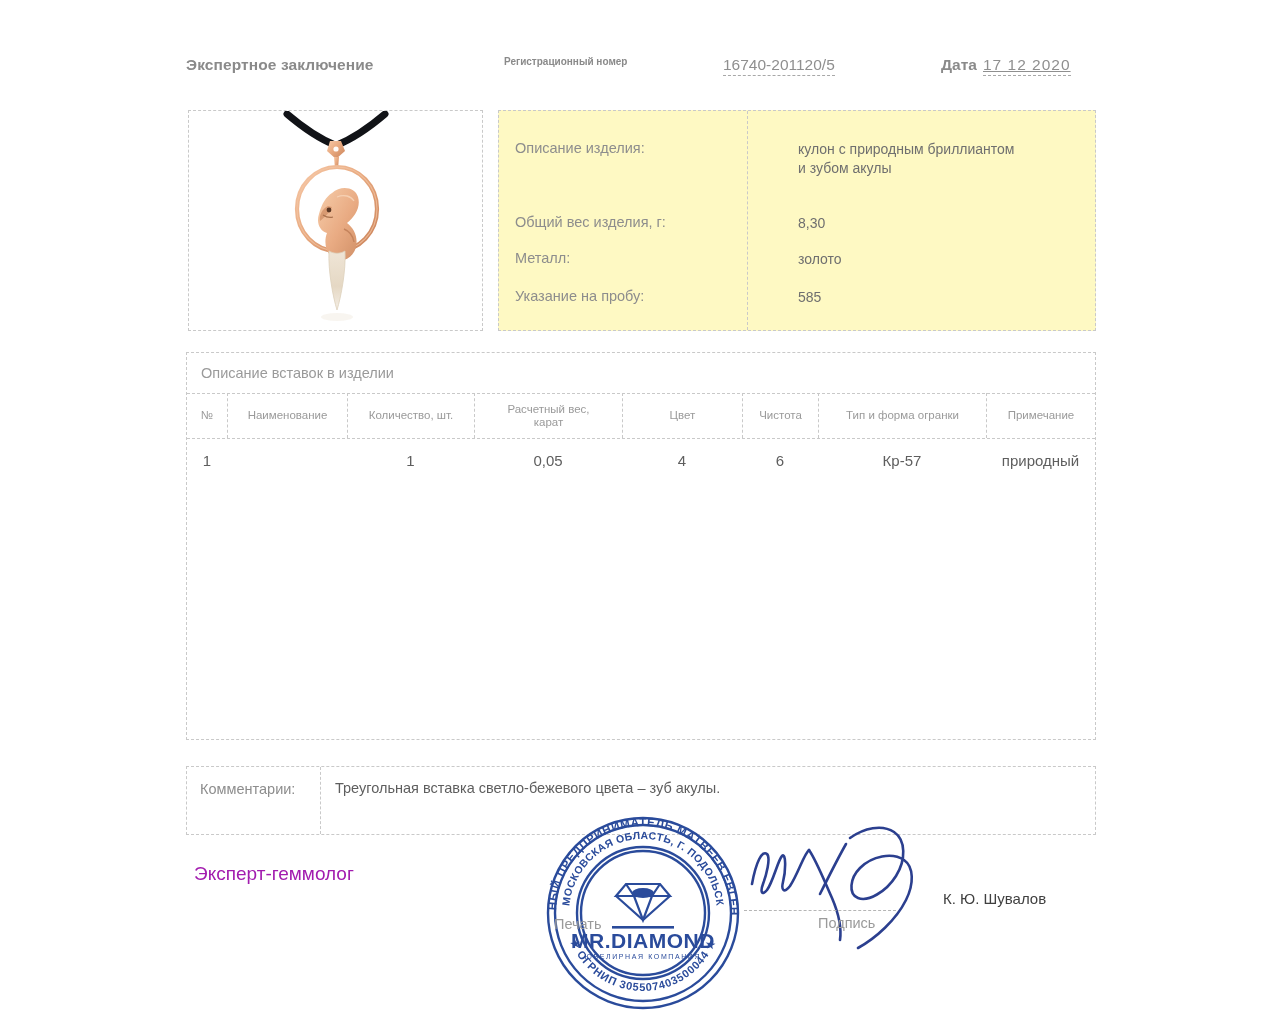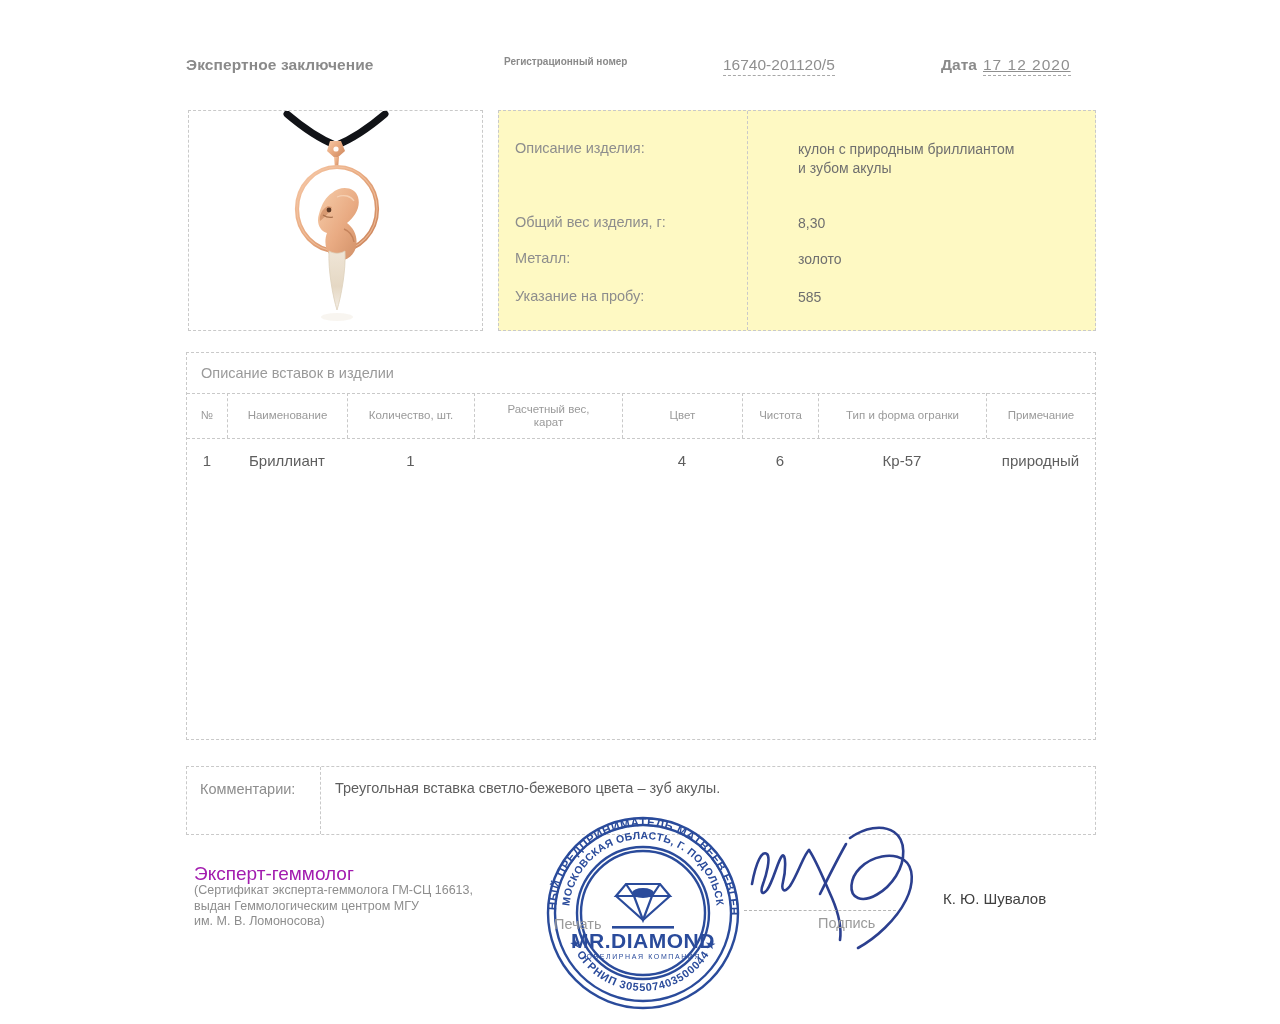--- a/index.html
+++ b/index.html
@@ -416,40 +416,37 @@
       <div class="th" style="left:160px; width:127px;">Количество, шт.</div>
       <div class="th" style="left:435px; width:120px;">Цвет</div>
       <div class="th" style="left:555px; width:76px;">Чистота</div>
       <div class="th" style="left:631px; width:168px;text-align:center;">Тип и форма огранки</div>
       <div class="th" style="left:799px; width:109px;">Примечание</div>
     </div>
     <div class="thead-rule"></div>
 
     <div class="trow">
       <div class="td" style="left:0px;   width:40px;">1</div>
-      <div class="td" style="left:40px;  width:120px;">Бриллиант</div>
       <div class="td" style="left:160px; width:127px;">1</div>
+      <div class="td" style="left:287px; width:148px;">0,05</div>
       <div class="td" style="left:435px; width:120px;">4</div>
       <div class="td" style="left:555px; width:76px;">6</div>
       <div class="td" style="left:631px; width:168px;">Кр-57</div>
       <div class="td" style="left:799px; width:109px;">природный</div>
     </div>
   </div>
 
   <div class="comments-box">
     <div class="comments-divider"></div>
     <div class="comments-label">Комментарии:</div>
     <div class="comments-value">Треугольная вставка светло-бежевого цвета – зуб акулы.</div>
   </div>
 
   <div class="footer">
     <div class="expert-title">Эксперт-геммолог</div>
-    <div class="expert-cert">(Сертификат эксперта-геммолога ГМ-СЦ 16613,
-выдан Геммологическим центром МГУ
-им. М. В. Ломоносова)</div>
 
     <svg class="stamp" viewBox="0 0 210 210">
       <defs>
         <path id="arcTop" d="M 18,105 A 87,87 0 0 1 192,105"></path>
         <path id="arcBot" d="M 27,105 A 78,78 0 0 0 183,105"></path>
         <path id="arcTop2" d="M 31,105 A 74,74 0 0 1 179,105"></path>
         <path id="arcBot2" d="M 42,105 A 63,63 0 0 0 168,105"></path>
       </defs>
       <g fill="none" stroke="#2a4b9b" stroke-width="2.4">
         <circle cx="105" cy="105" r="95"></circle>

